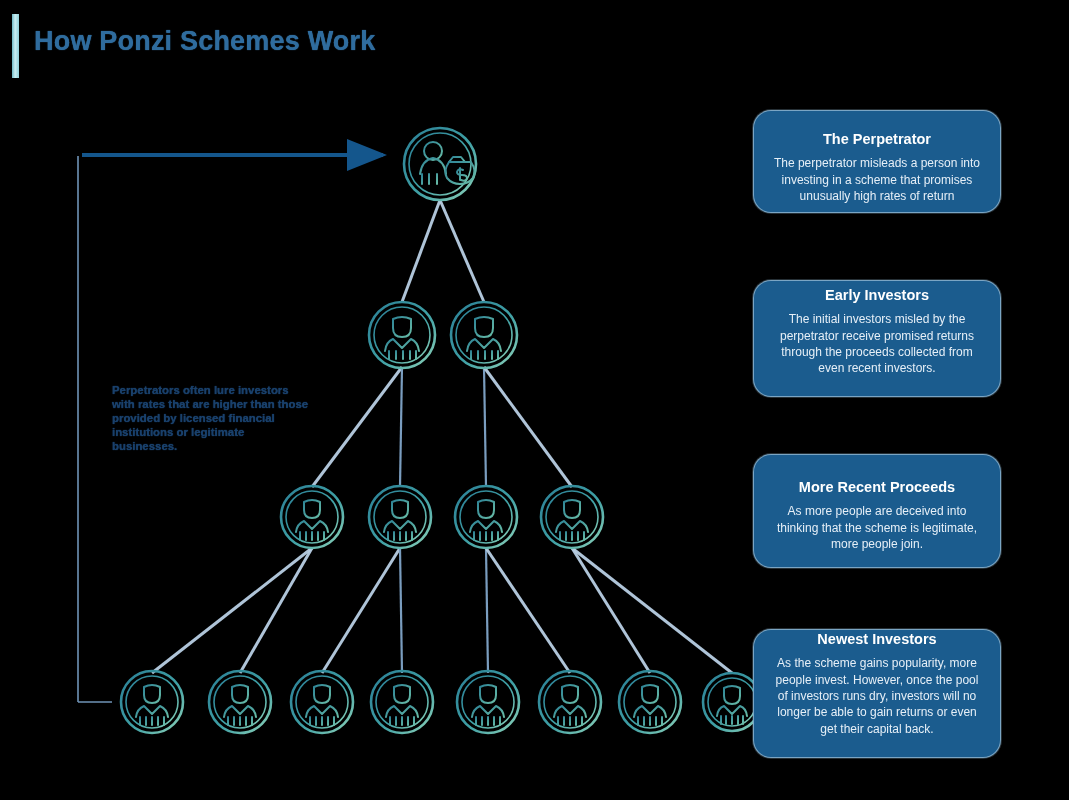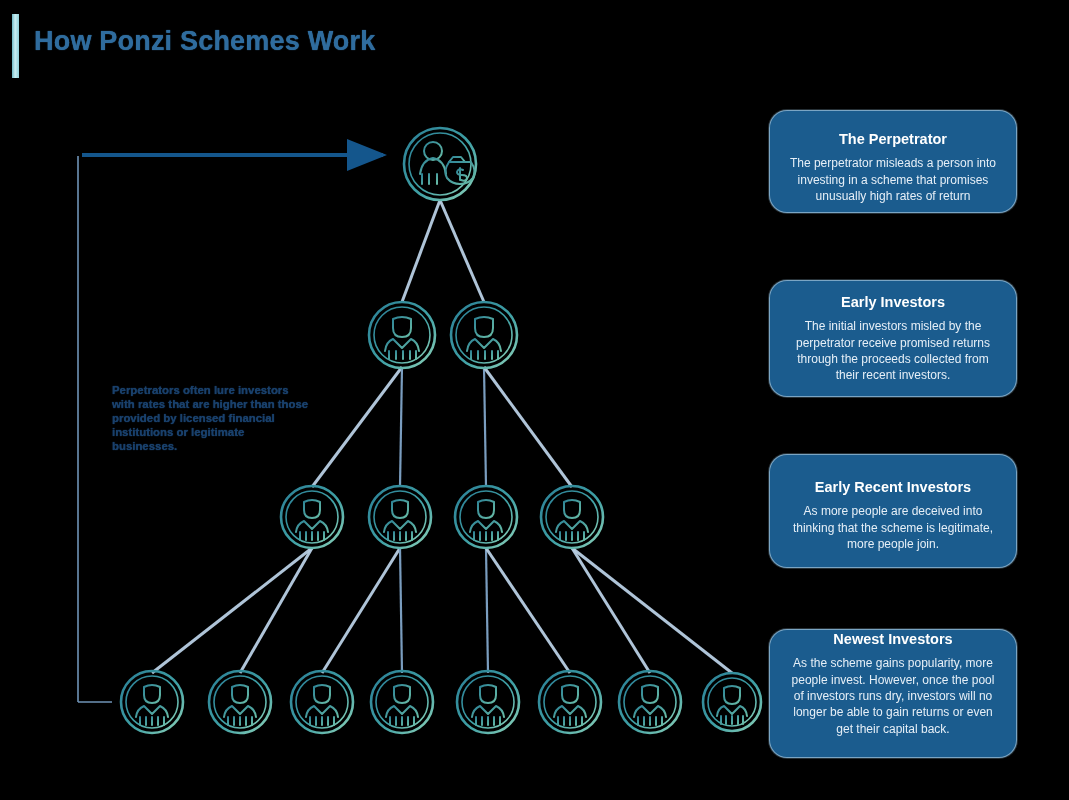--- a/index.html
+++ b/index.html
@@ -22,37 +22,37 @@
     font-size: 27px; font-weight: bold;
     color: #2f6c9e;
     letter-spacing: .2px;
     text-shadow: 0 0 1px #3d7fb2;
     white-space: nowrap;
   }
 
   
   .card {
     position: absolute;
-    left: 769px; width: 248px;
+    left: 753px; width: 248px;
     background: #1b5c8e;
     border-radius: 18px;
     border: 1px solid rgba(200,225,240,.55);
     box-shadow: 0 0 0 1px rgba(150,190,215,.25);
     padding: 12px 16px 14px 16px;
     color: #eef5fa;
     text-align: center;
   }
   .card-title {
     font-size: 14.5px; font-weight: bold; color: #ffffff;
     margin-bottom: 7px; line-height: 1.2;
   }
   .card-body { font-size: 12px; line-height: 1.36; color: #e6eff7; }
 
   #card-0 { top: 110px; height: 103px; padding-top: 20px; }
-  #card-1 { top: 280px; height: 117px; padding-top: 13px; }
+  #card-1 { top: 280px; height: 117px; padding-top: 6px; }
   #card-2 { top: 454px; height: 114px; padding-top: 24px; }
   #card-3 { top: 629px; height: 129px; padding-top: 1px; }
 
   
   .note {
     position: absolute; left: 112px; width: 200px;
     font-size: 11.4px; font-weight: bold; line-height: 1.22;
     color: #19406b;
     text-shadow: 0 0 1px #21528a;
   }
@@ -269,25 +269,25 @@
 
   <div class="note" id="note-1">Perpetrators often lure investors with rates that are higher than those provided by licensed financial institutions or legitimate businesses.</div>
 
   <div class="card" id="card-0">
     <div class="card-title">The Perpetrator</div>
     <div class="card-body">The perpetrator misleads a person into investing in a scheme that promises unusually high rates of return</div>
   </div>
 
   <div class="card" id="card-1">
     <div class="card-title">Early Investors</div>
-    <div class="card-body">The initial investors misled by the perpetrator receive promised returns through the proceeds collected from their recent investors.</div>
+    <div class="card-body">The initial investors misled by the perpetrator receive promised returns through the proceeds collected from even recent investors.</div>
   </div>
 
   <div class="card" id="card-2">
-    <div class="card-title">Early Recent Investors</div>
+    <div class="card-title">More Recent Proceeds</div>
     <div class="card-body">As more people are deceived into thinking that the scheme is legitimate, more people join.</div>
   </div>
 
   <div class="card" id="card-3">
     <div class="card-title">Newest Investors</div>
     <div class="card-body">As the scheme gains popularity, more people invest. However, once the pool of investors runs dry, investors will no longer be able to gain returns or even get their capital back.</div>
   </div>
 
 </div>
 

